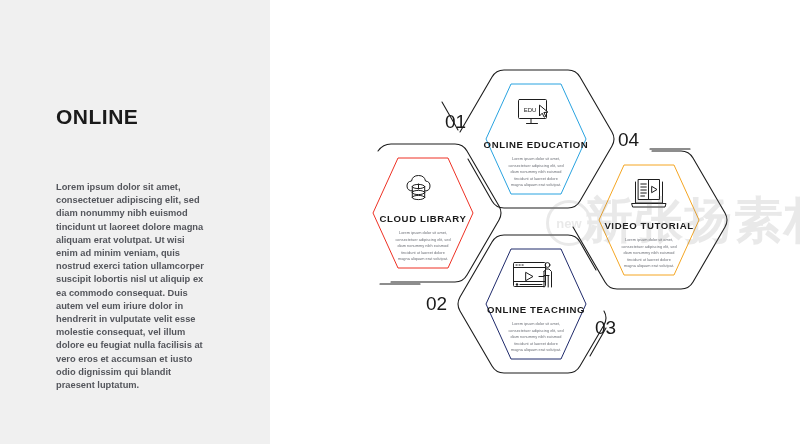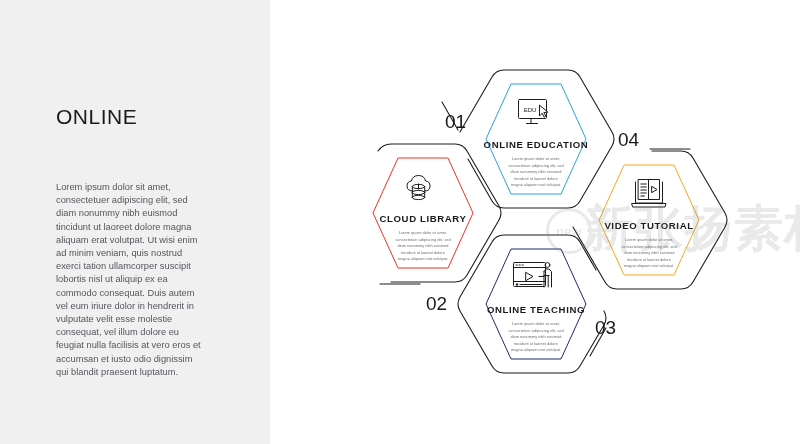--- a/index.html
+++ b/index.html
@@ -10,29 +10,30 @@
   }
   #stage{position:absolute;inset:0;width:800px;height:444px;}
 
   
   .left-panel{
     position:absolute;left:0;top:0;width:270px;height:444px;
     background:#f0f0f0;
   }
   .page-title{
     position:absolute;left:56px;top:104px;width:200px;
-    font-size:21px;line-height:26px;font-weight:normal;
+    font-size:21px;line-height:26px;font-weight:bold;
     letter-spacing:0.5px;color:#1a1a1a;
     text-transform:uppercase;
   }
   .page-title .t-line{display:block;}
   .body-copy{
     position:absolute;left:56px;top:181px;width:148px;
     font-size:9.3px;line-height:13.2px;color:#54565c;
     text-align:left;
+    font-weight:bold;
   }
 
   
   .diagram{position:absolute;left:270px;top:0;width:530px;height:444px;}
   .diagram svg{display:block;}
 
   .hex-title{
     font-family:"Liberation Sans", sans-serif;
     font-weight:bold;letter-spacing:0.6px;
     fill:#1a1a1a;text-anchor:middle;
@@ -50,21 +51,21 @@
   .inner-hex{fill:none;stroke-width:1;stroke-linejoin:miter;}
   .connector{stroke:#1d1d1d;stroke-width:1.1;stroke-linecap:round;fill:none;}
   .icon-line{fill:none;stroke:#1d1d1d;stroke-width:1;
     stroke-linecap:round;stroke-linejoin:round;}
   .icon-fill{fill:#1d1d1d;stroke:none;}
   .icon-txt{font-family:"Liberation Sans", sans-serif;
     font-size:6px;fill:#1d1d1d;text-anchor:middle;font-weight:normal;}
 
   
   .watermark{
-    position:absolute;left:546px;top:194px;width:254px;height:68px;
+    position:absolute;left:546px;top:186px;width:254px;height:68px;
     pointer-events:none;opacity:0.16;
   }
   .wm-cjk{
     position:absolute;left:38px;top:2px;
     font-size:49px;font-weight:bold;color:#7a7a7a;
     letter-spacing:1px;white-space:nowrap;
     font-family:"DejaVu Sans", sans-serif;
   }
   .wm-badge{
     position:absolute;left:0;top:14px;width:40px;height:40px;

